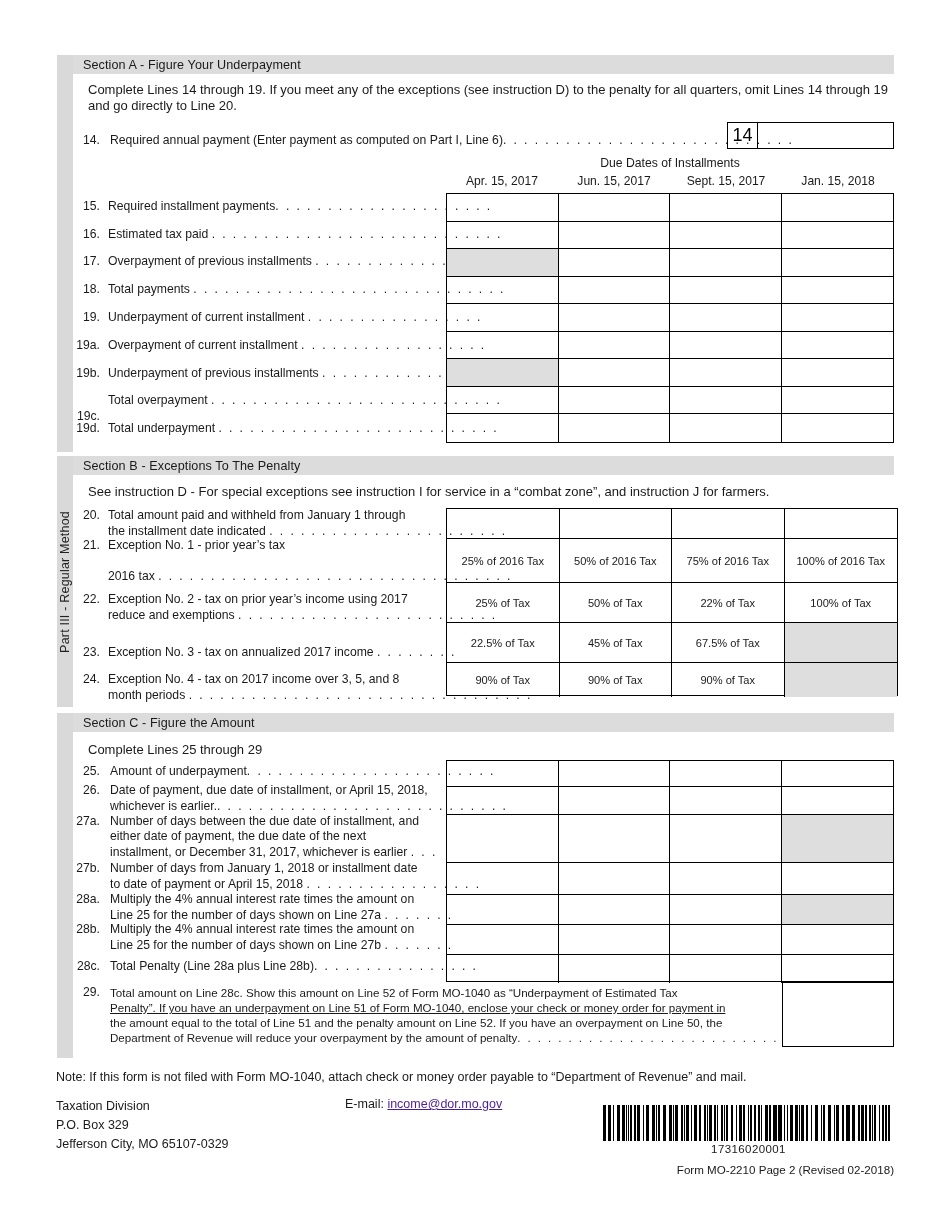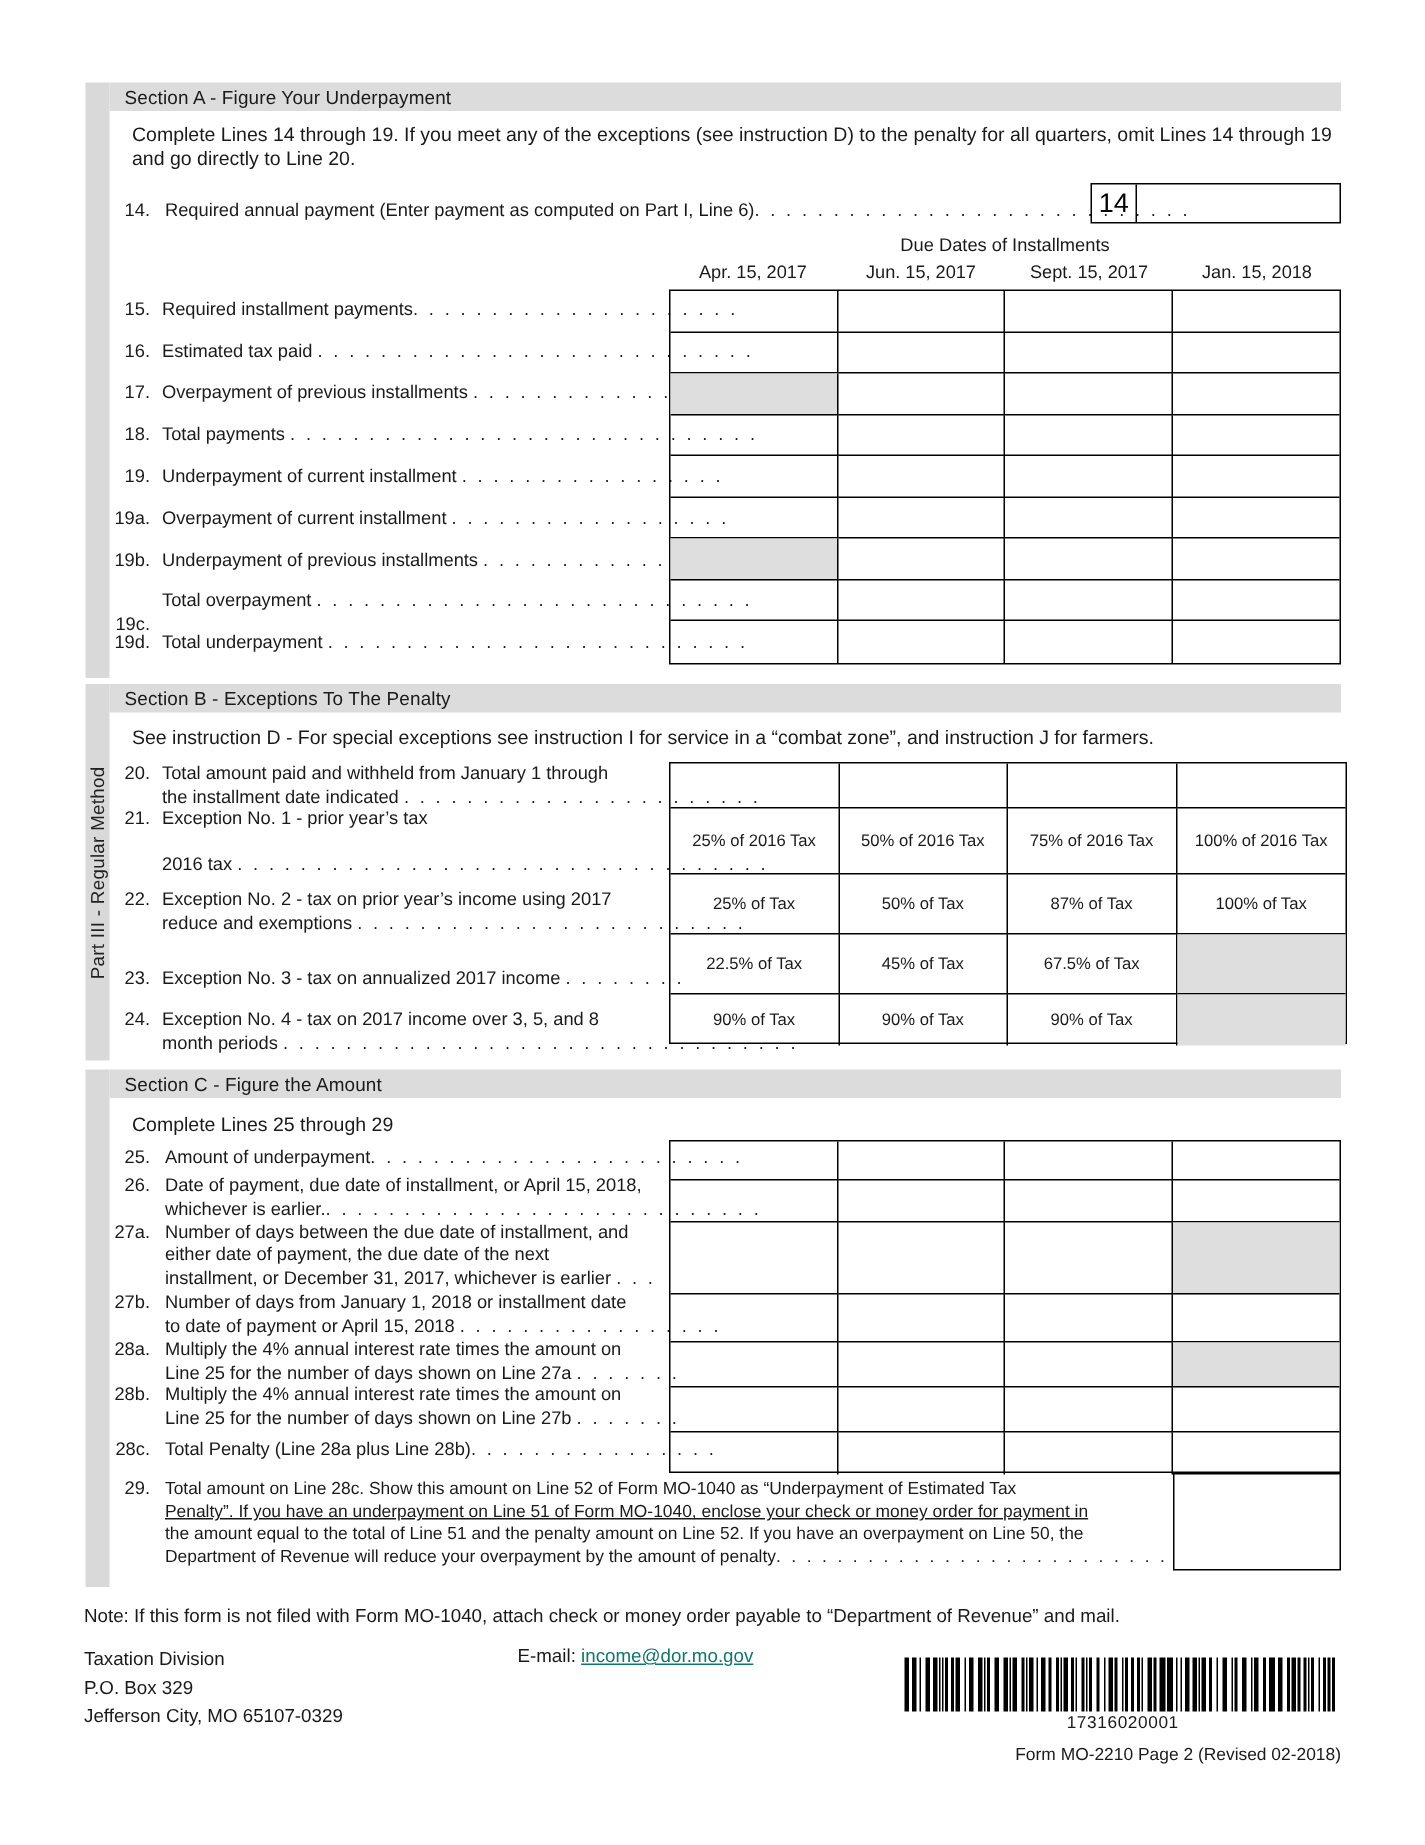--- a/index.html
+++ b/index.html
@@ -119,21 +119,21 @@
   }
 
   
   .note {
     position: absolute;
     font-size: 12.5px;
     color: #1a1a1a;
   }
   .addr { position: absolute; font-size: 12.5px; line-height: 19px; color: #1a1a1a; }
   .email-line { position: absolute; font-size: 12.5px; color: #1a1a1a; }
-  .email-link { color: #0f766e; }
+  .email-link { color: #4c1d95; }
 
   .barcode {
     position: absolute;
     height: 36px;
     display: flex;
     align-items: stretch;
   }
   .barcode i { display: block; height: 100%; background: #000; }
   .barcode i.sp { background: transparent; }
   .barcode-num {
@@ -268,21 +268,21 @@
       <div class="cell"></div>
       <div class="cell"></div>
       <div class="cell"></div>
       <div class="cell c4"></div>
       <div class="cell">25% of 2016 Tax</div>
       <div class="cell">50% of 2016 Tax</div>
       <div class="cell">75% of 2016 Tax</div>
       <div class="cell c4">100% of 2016 Tax</div>
       <div class="cell">25% of Tax</div>
       <div class="cell">50% of Tax</div>
-      <div class="cell">87% of Tax</div>
+      <div class="cell">22% of Tax</div>
       <div class="cell c4">100% of Tax</div>
       <div class="cell">22.5% of Tax</div>
       <div class="cell">45% of Tax</div>
       <div class="cell">67.5% of Tax</div>
       <div class="cell c4 shade"></div>
       <div class="cell lastrow">90% of Tax</div>
       <div class="cell lastrow">90% of Tax</div>
       <div class="cell lastrow">90% of Tax</div>
       <div class="cell c4 lastrow shade"></div>
     </div>

